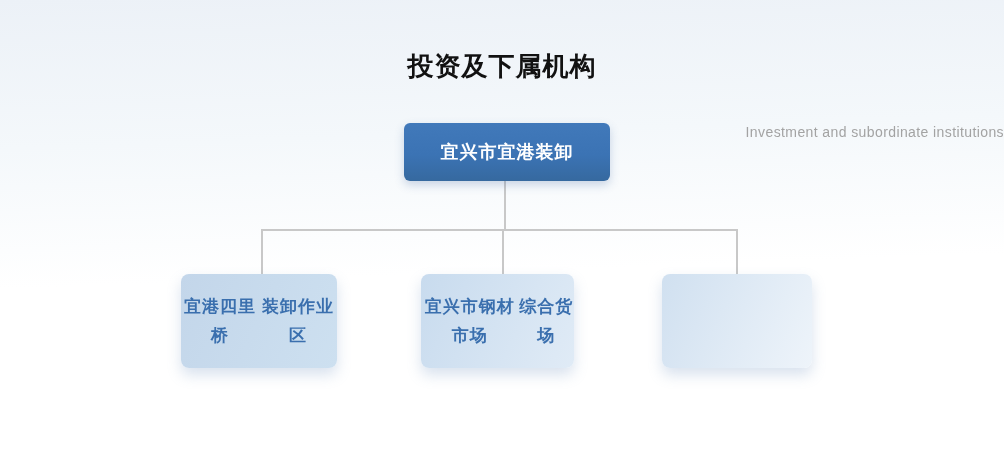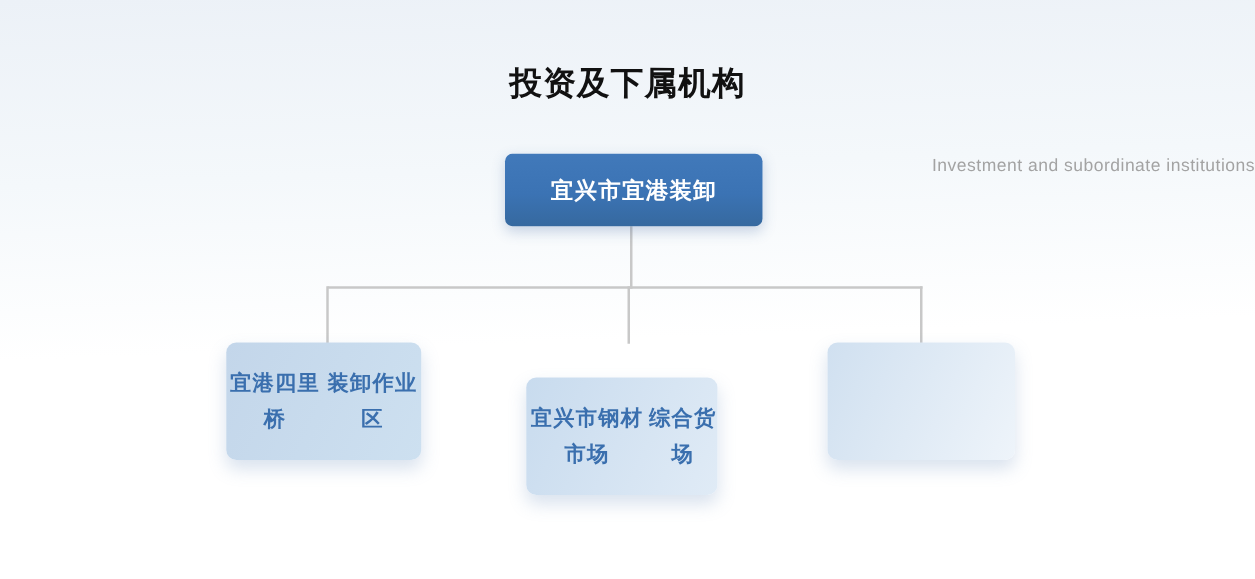--- a/index.html
+++ b/index.html
@@ -80,21 +80,21 @@
     justify-content: center;
     align-items: center;
     text-align: center;
     color: #3a6fae;
     font-size: 17px;
     font-weight: bold;
     line-height: 29px;
     letter-spacing: 1px;
   }
   .child-1 { left: 181px; width: 156px; background: linear-gradient(115deg, #c3d6ea 0%, #cde0f0 100%); }
-  .child-2 { left: 421px; width: 153px; background: linear-gradient(115deg, #c8dbee 0%, #e0ebf6 100%); margin-top: 28px; }
+  .child-2 { left: 421px; width: 153px; background: linear-gradient(115deg, #c8dbee 0%, #e0ebf6 100%); }
   .child-3 { left: 662px; width: 150px; background: linear-gradient(115deg, #d0e0f0 0%, #eef4fa 100%); }
 </style>
 </head>
 <body>
 
 <div class="page">
 
   <div class="page-title">投资及下属机构</div>
   <div class="page-subtitle">Investment and subordinate institutions</div>
 

